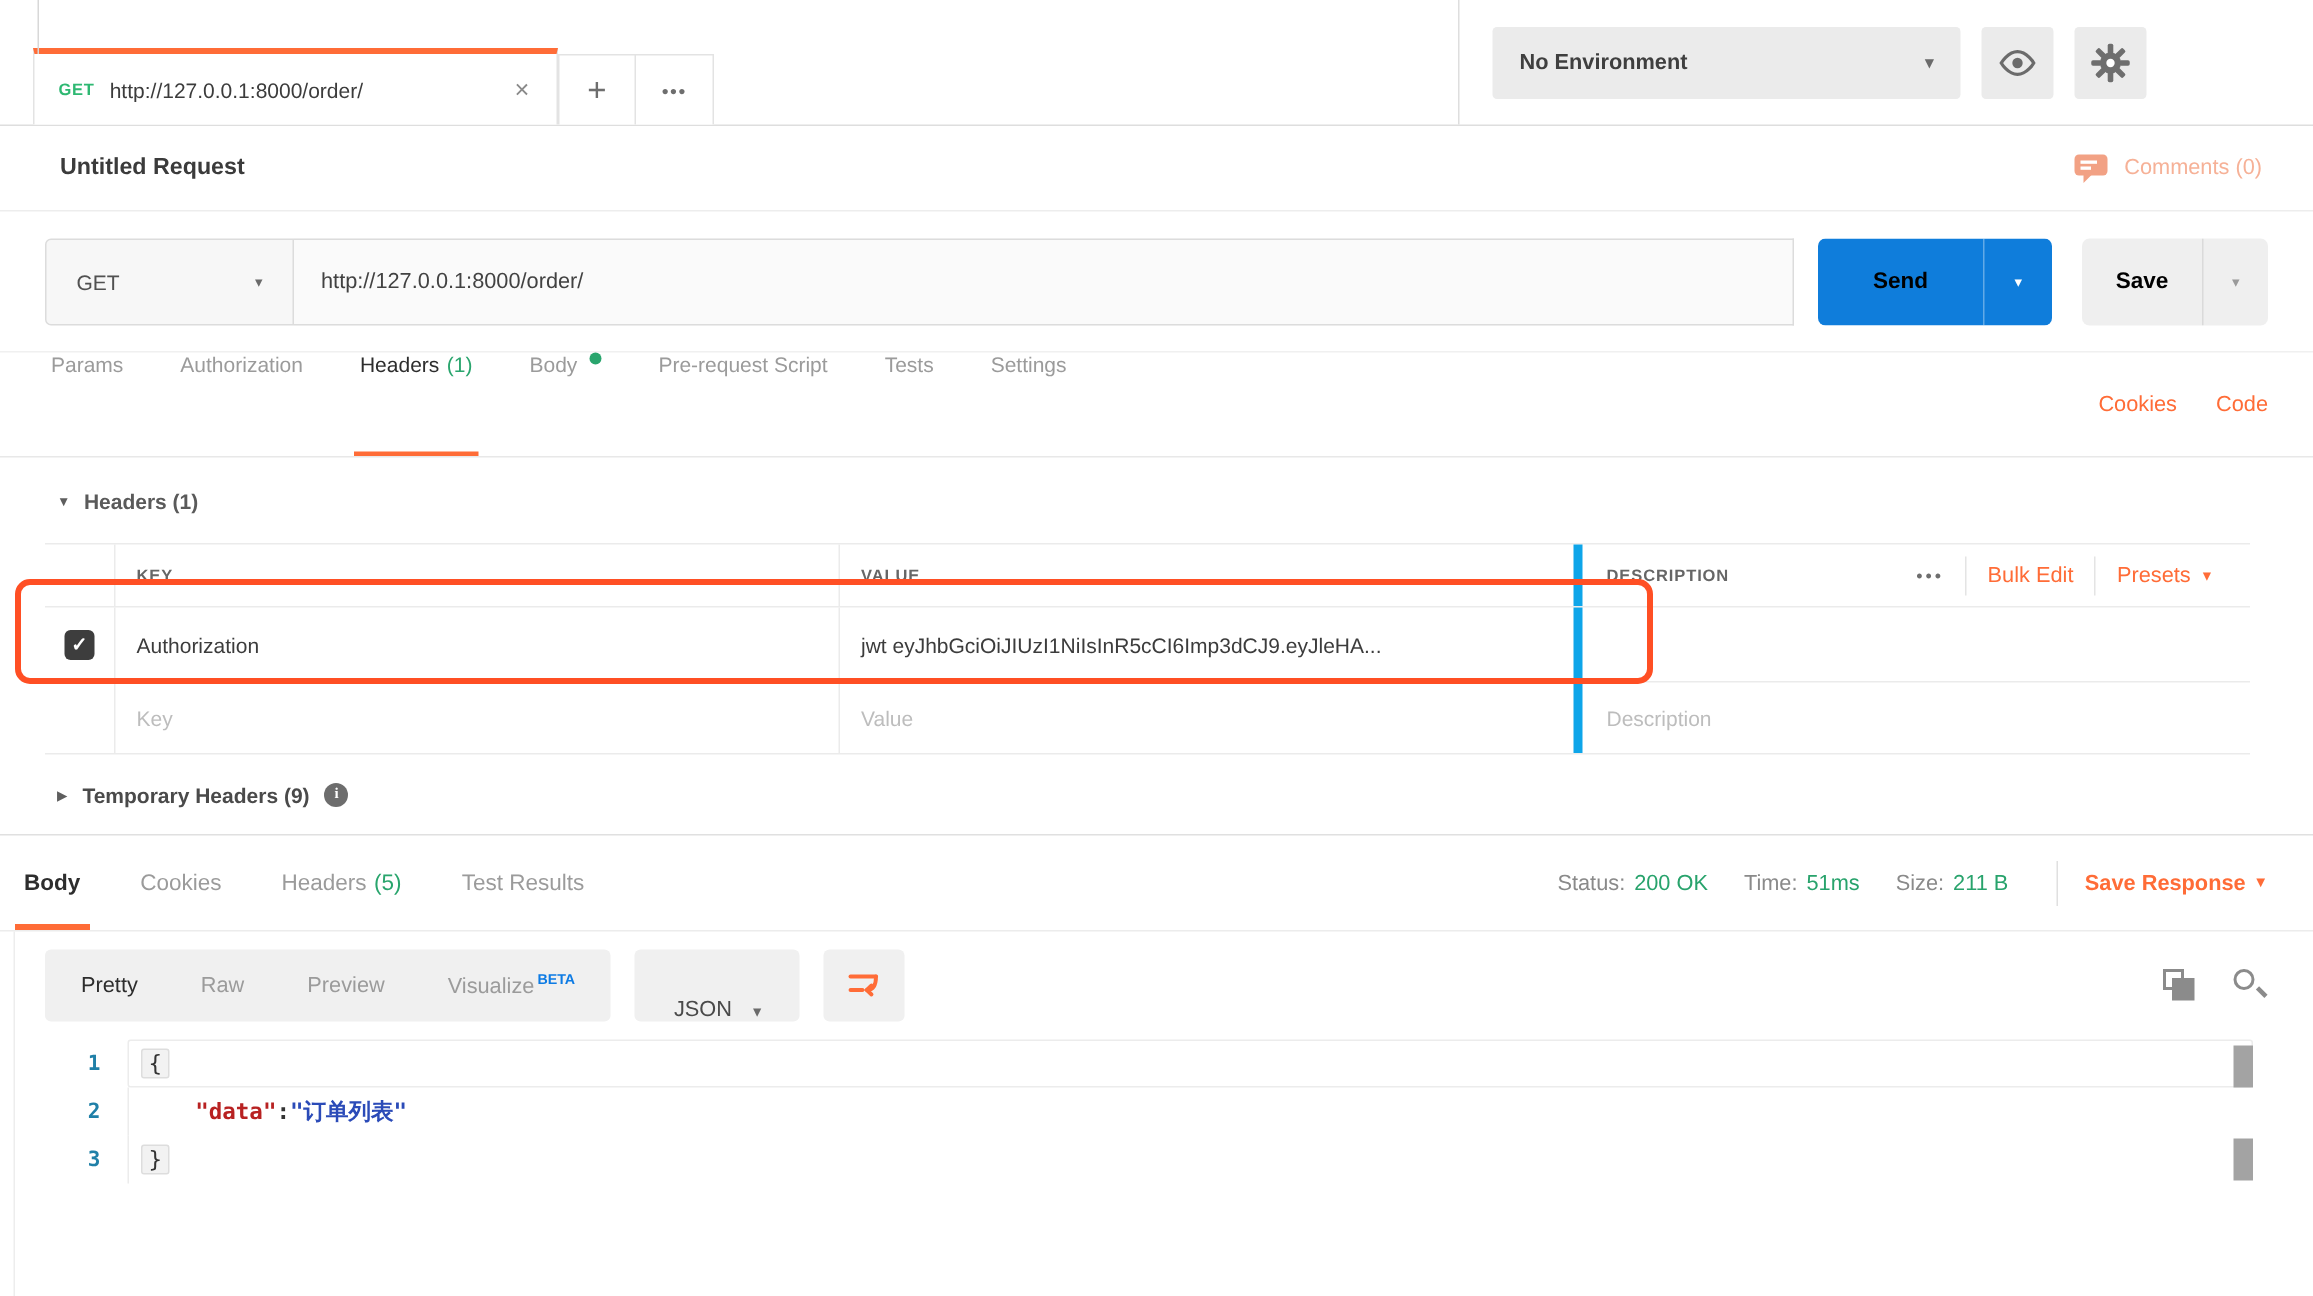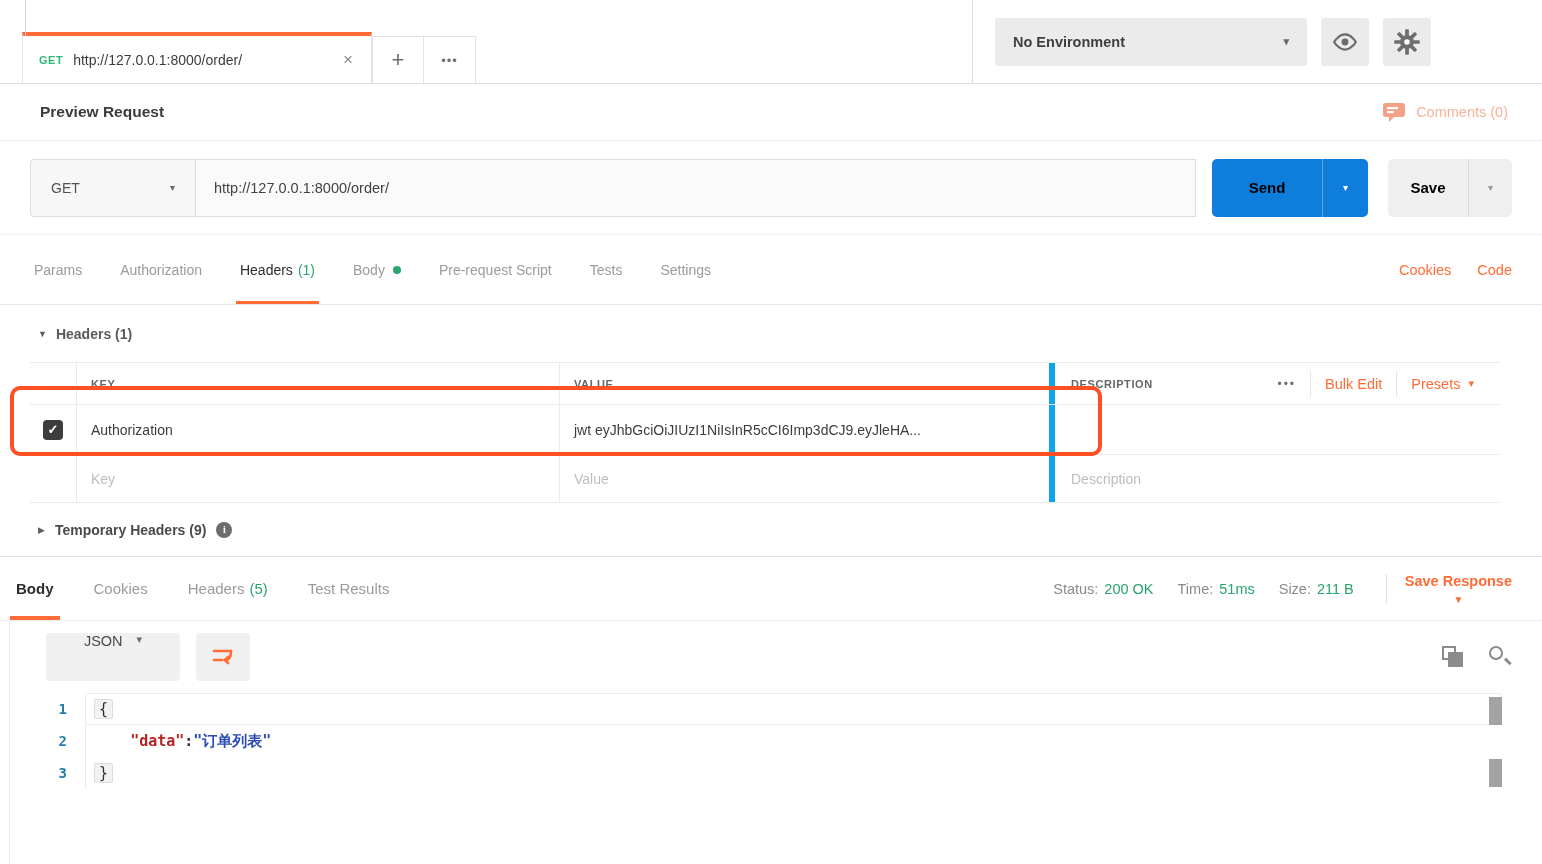--- a/index.html
+++ b/index.html
@@ -55,21 +55,21 @@
     font-size:14.5px; color:#424242; padding:0 18px; font-family:"Liberation Sans", sans-serif; outline:none;
   }
   .send-group { margin-left:16px; height:58px; display:flex; border-radius:5px; overflow:hidden; cursor:pointer; }
   .send-main { width:110px; background:#0f7ddb; color:#000000; font-weight:bold; font-size:15px; display:flex; align-items:center; justify-content:center; }
   .send-caret { width:46px; background:#0f7ddb; border-left:1px solid rgba(255,255,255,.35); display:flex; align-items:center; justify-content:center; color:#fff; font-size:10px; }
   .save-group { margin-left:20px; height:58px; display:flex; border-radius:5px; overflow:hidden; background:#efefef; cursor:pointer; }
   .save-main { width:80px; color:#000000; font-weight:bold; font-size:15px; display:flex; align-items:center; justify-content:center; }
   .save-caret { width:44px; border-left:1px solid #dadada; display:flex; align-items:center; justify-content:center; color:#9a9a9a; font-size:10px; }
   
   .reqtabs { height:70px; border-bottom:1px solid #e8e8e8; display:flex; align-items:center; padding:0 30px 0 34px; }
-  .reqtab { position:relative; height:100%; display:flex; align-items:center; gap:5px; margin-right:38px; font-size:14px; color:#9b9b9b; cursor:pointer; }
+  .reqtab { position:relative; height:100%; display:flex; gap:5px; margin-right:38px; font-size:14px; color:#9b9b9b; cursor:pointer; }
   .reqtab .cnt { color:#29a56d; }
   .reqtab.active { color:#2d2d2d; }
   .reqtab.active::after { content:""; position:absolute; left:-4px; right:-4px; bottom:0; height:3px; background:#ff6c37; }
   .dot { width:8px; height:8px; border-radius:50%; background:#29a56d; display:inline-block; margin-left:3px; }
   .reqtabs-right { margin-left:auto; display:flex; gap:26px; }
   .orange-link { color:#ff6c37; font-size:14.5px; cursor:pointer; }
   
   .section-label { height:57px; display:flex; align-items:center; gap:9px; padding-left:38px; }
   .tri { font-size:9px; color:#5e5e5e; }
   .section-title { font-size:14px; font-weight:bold; color:#5a5a5a; }
@@ -104,30 +104,30 @@
   .resptabs { height:64px; border-bottom:1px solid #ececec; display:flex; align-items:center; padding:0 30px 0 16px; }
   .resptab { position:relative; height:100%; display:flex; align-items:center; gap:5px; margin-right:40px; font-size:15px; color:#9b9b9b; cursor:pointer; }
   .resptab .cnt { color:#29a56d; }
   .resptab.active { color:#2d2d2d; font-weight:bold; }
   .resptab.active::after { content:""; position:absolute; left:-6px; right:-6px; bottom:0; height:4px; background:#ff6c37; }
   .resp-meta { margin-left:auto; display:flex; align-items:center; gap:10px; font-size:14.5px; }
   .meta-pair { display:flex; gap:6px; margin-right:14px; }
   .meta-label { color:#8a8a8a; }
   .meta-value { color:#28a36c; }
   .meta-sep { width:1px; height:30px; background:#e0e0e0; margin:0 8px; }
-  .save-response { color:#ff6c37; font-weight:bold; display:flex; align-items:center; gap:5px; cursor:pointer;flex-direction:column; }
+  .save-response { color:#ff6c37; font-weight:bold; display:flex; align-items:center; gap:5px; cursor:pointer; }
   .save-response .caret { color:#ff6c37; font-size:10px; }
   .resp-toolbar { height:72px; display:flex; align-items:center; padding:0 30px; }
   .seg {
     height:48px; background:#f0f0f0; border-radius:4px; display:flex; align-items:center; padding:0 24px; gap:42px;
   }
   .seg-item { font-size:14.5px; color:#9b9b9b; cursor:pointer; }
   .seg-item.active { color:#2d2d2d; }
   .beta { color:#0d7be4; font-weight:bold; font-size:9.5px; vertical-align:super; margin-left:2px; }
-  .json-box { margin-left:16px; height:48px; width:134px; background:#f0f0f0; border-radius:4px; display:flex; align-items:flex-start; justify-content:center; gap:14px; font-size:14.5px; color:#4a4a4a; cursor:pointer; }
+  .json-box { margin-left:16px; height:48px; width:110px; background:#f0f0f0; border-radius:4px; display:flex; align-items:flex-end; justify-content:center; gap:14px; font-size:14.5px; color:#4a4a4a; cursor:pointer; }
   .wrap-box { margin-left:16px; height:48px; width:54px; background:#f0f0f0; border-radius:4px; display:flex; align-items:center; justify-content:center; cursor:pointer; }
   .toolbar-right { margin-left:auto; display:flex; align-items:center; gap:24px; }
   .copy-icon { position:relative; width:22px; height:22px; cursor:pointer; }
   .copy-icon .back { position:absolute; left:0; top:0; width:14px; height:14px; border:2px solid #8b8b8b; }
   .copy-icon .front { position:absolute; left:6px; top:6px; width:15px; height:15px; background:#8b8b8b; }
   .search-icon { position:relative; width:24px; height:24px; cursor:pointer; }
   .search-icon .lens { position:absolute; left:1px; top:1px; width:14px; height:14px; border:2.5px solid #8b8b8b; border-radius:50%; }
   .search-icon .handle { position:absolute; left:16px; top:15px; width:8px; height:2.5px; background:#8b8b8b; transform:rotate(45deg); }
   
   .code-area { position:relative; height:172px; font-family:"DejaVu Sans Mono","Liberation Mono",monospace; font-size:15px; }
@@ -189,21 +189,21 @@
             <rect x="10.4" y="17" width="3.2" height="6" rx="1" transform="rotate(135 12 12)"></rect>
             <circle cx="12" cy="12" r="6"></circle>
             <circle cx="12" cy="12" r="2.4" fill="#fff"></circle>
           </g>
         </svg>
       </div>
     </div>
   </div>
 
   <div class="title-row">
-    <span class="page-title">Preview Request</span>
+    <span class="page-title">Untitled Request</span>
     <div class="comments">
       <svg width="24" height="21" viewBox="0 0 24 21">
         <rect x="1" y="1" width="22" height="14" rx="3" fill="#f2a184"></rect>
         <path d="M7 14 l0 6 6 -6 z" fill="#f2a184"></path>
         <rect x="5" y="5" width="11" height="2.2" fill="#fff"></rect>
         <rect x="5" y="9" width="7" height="2.2" fill="#fff"></rect>
       </svg>
       <span class="comments-label">Comments (0)</span>
     </div>
   </div>
@@ -357,20 +357,28 @@
           </span>
         <span class="meta-sep"></span>
         <span class="save-response">
           <span>Save Response</span>
           <span class="caret">▼</span>
         </span>
       </div>
     </div>
 
     <div class="resp-toolbar">
+      <div class="seg">
+        <span class="seg-item active">Pretty</span>
+        <span class="seg-item">Raw</span>
+        <span class="seg-item">Preview</span>
+        <span class="seg-item">
+          <span>Visualize</span><span class="beta">BETA</span>
+        </span>
+      </div>
       <div class="json-box">
         <span>JSON</span>
         <span class="caret">▾</span>
       </div>
       <div class="wrap-box">
         <svg width="24" height="20" viewBox="0 0 24 20">
           <g stroke="#ff6c37" stroke-width="2.6" fill="none" stroke-linecap="round">
             <path d="M3 4 h17"></path>
             <path d="M3 13 h8"></path>
             <path d="M20 4 c0 6 -2 9 -6 9"></path>

